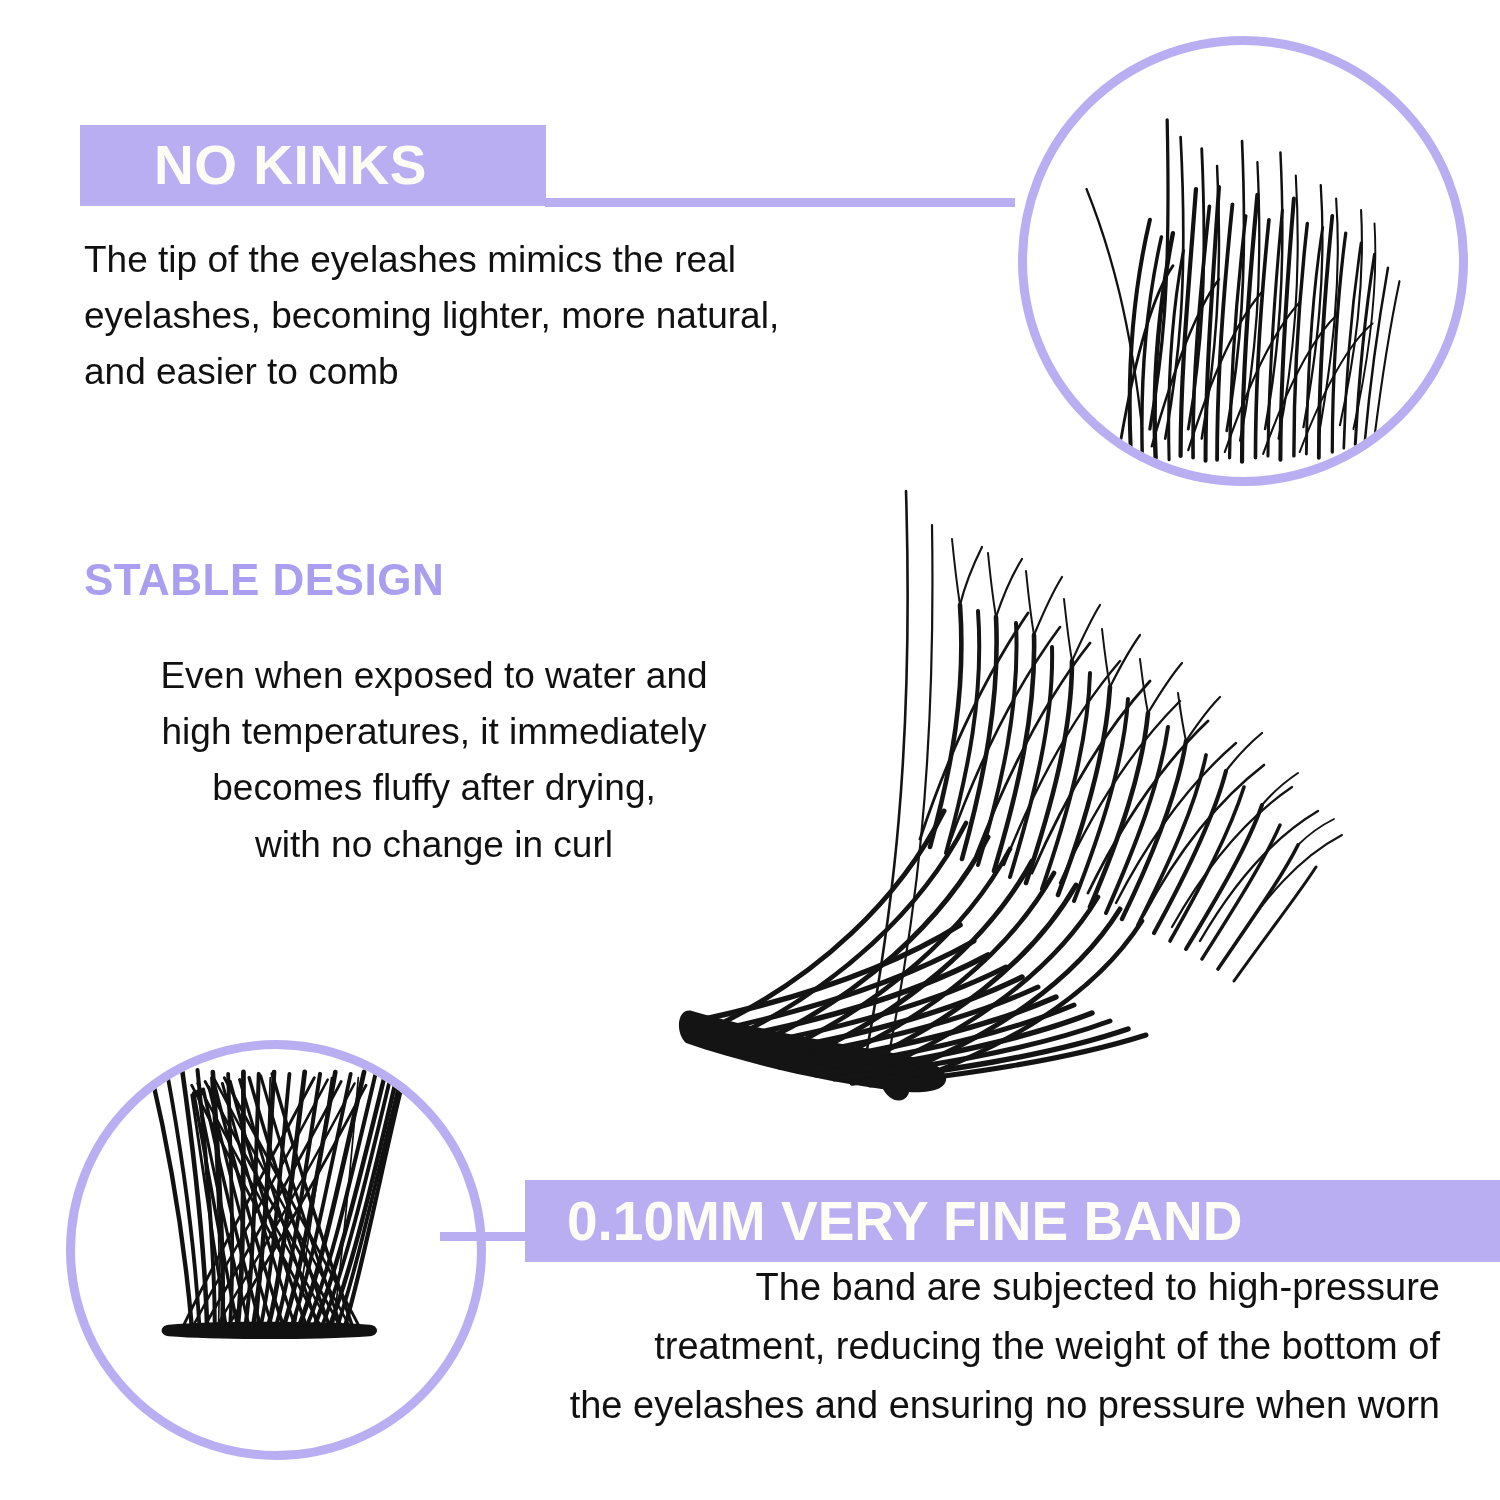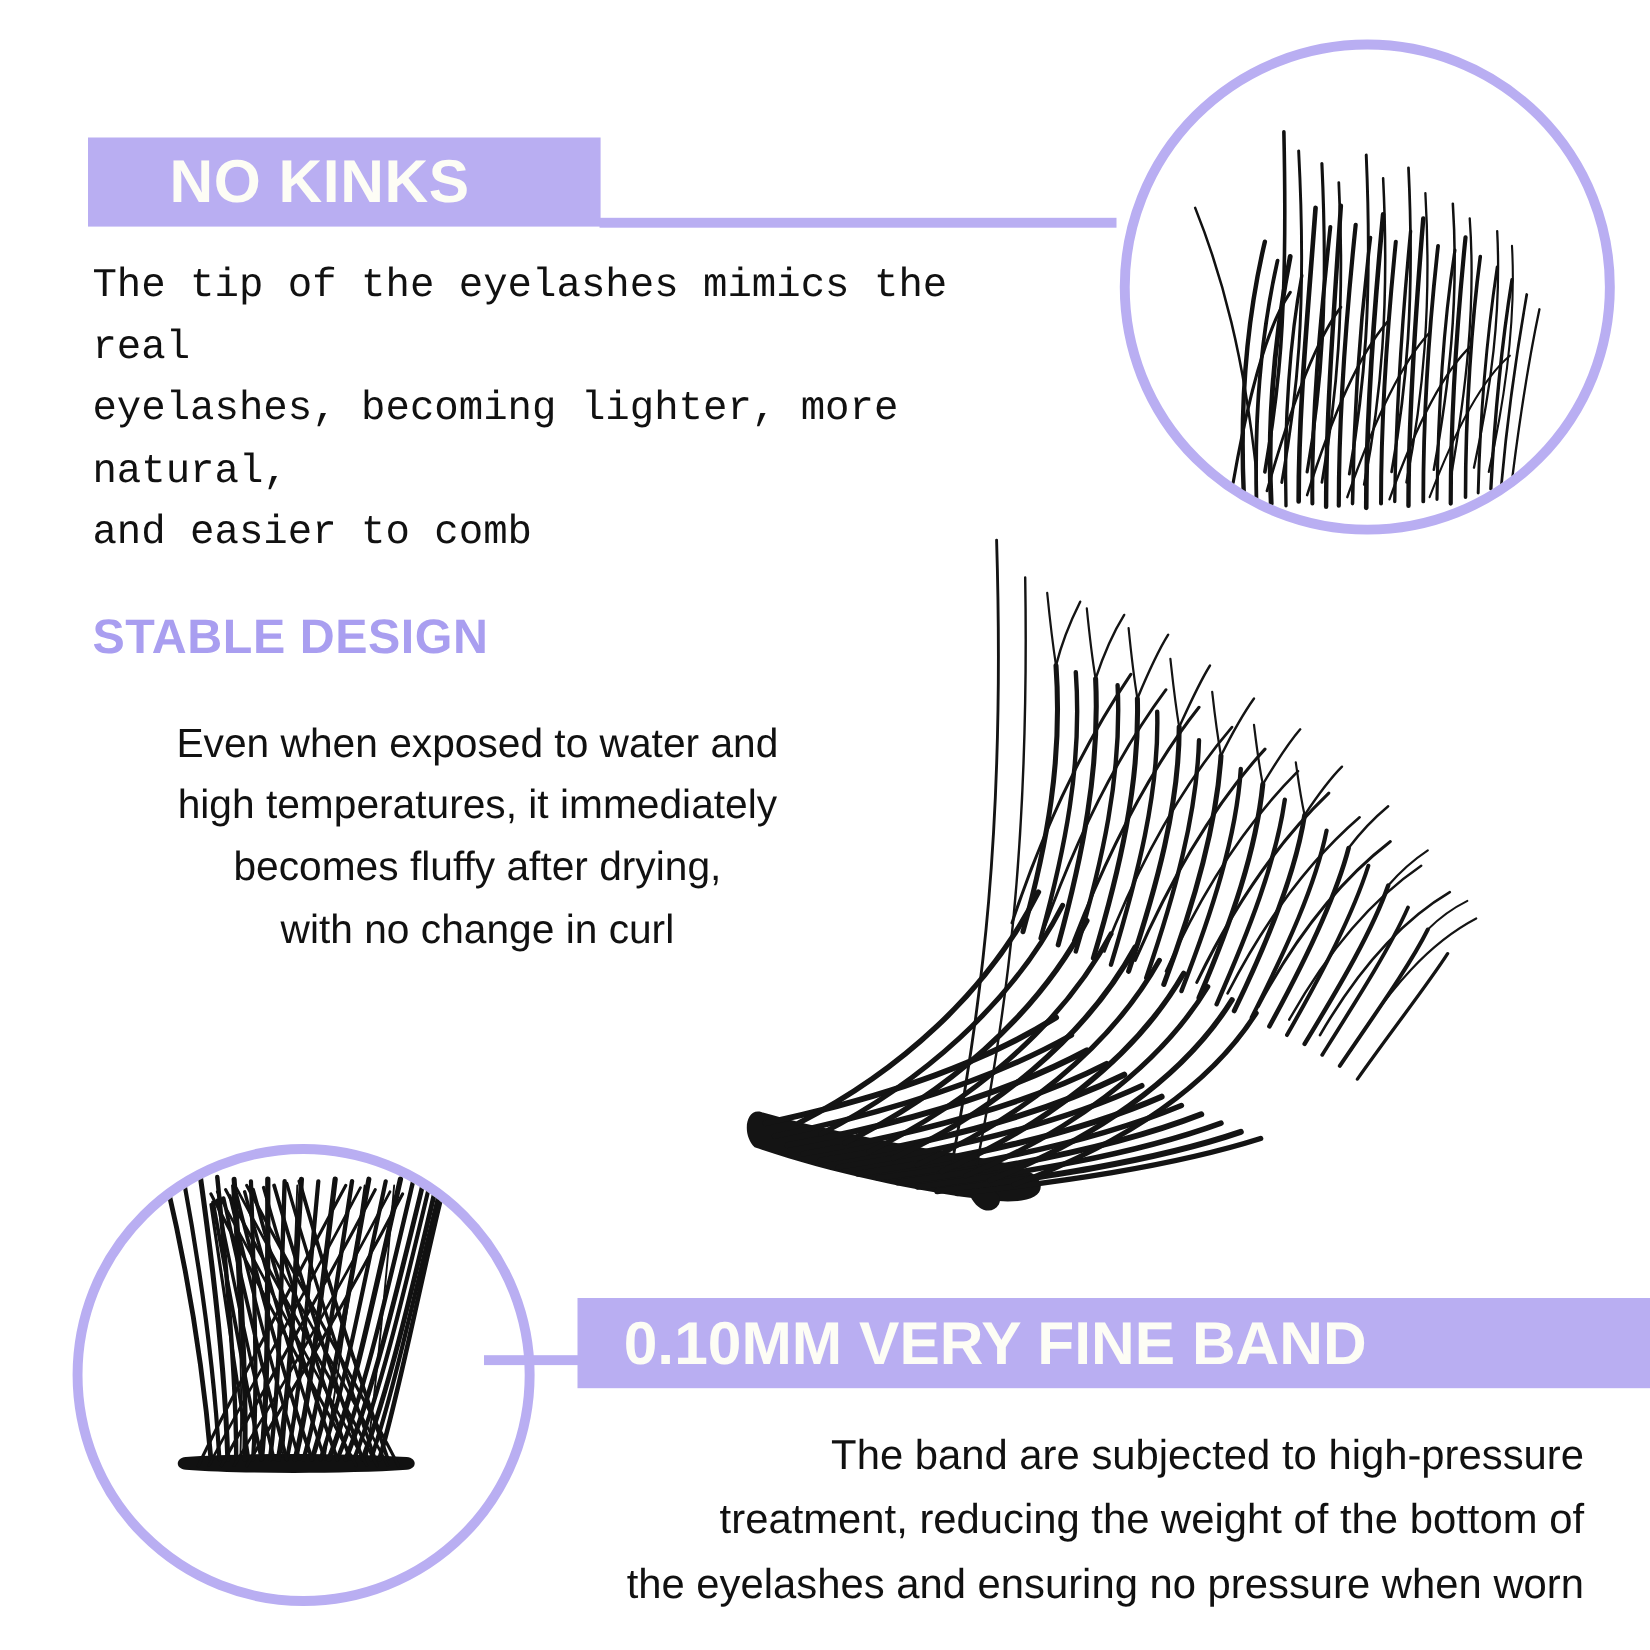--- a/index.html
+++ b/index.html
@@ -77,36 +77,34 @@
     color: #111111;
     font-size: 37px;
     line-height: 1.52;
     font-weight: 300;
     white-space: pre-line;
   }
   #body-no-kinks {
     left: 84px;
     top: 232px;
     width: 830px;
-    font-family: Liberation Mono, monospace;
   }
   #body-stable-design {
     left: 84px;
     top: 648px;
     width: 700px;
     text-align: center;
   }
   #body-fine-band {
     left: 430px;
     top: 1258px;
     width: 1010px;
     text-align: right;
     font-size: 38px;
     line-height: 1.55;
-    margin-top: 36px;
   }
 
   
   .connector {
     position: absolute;
     background: #b9aef2;
   }
   #connector-top {
     left: 545px;
     top: 198px;

